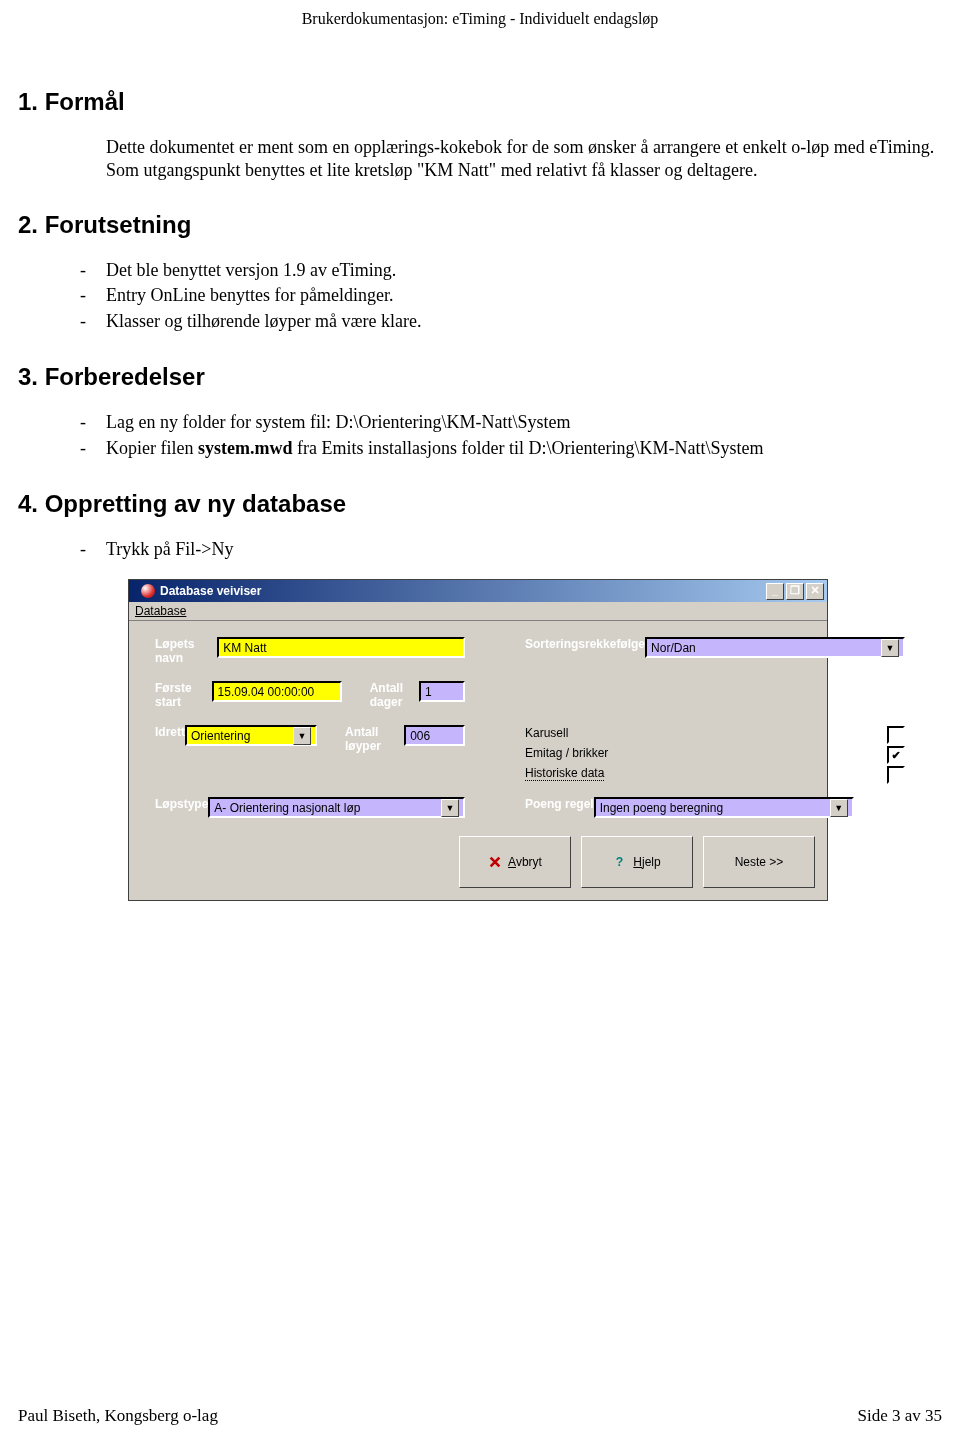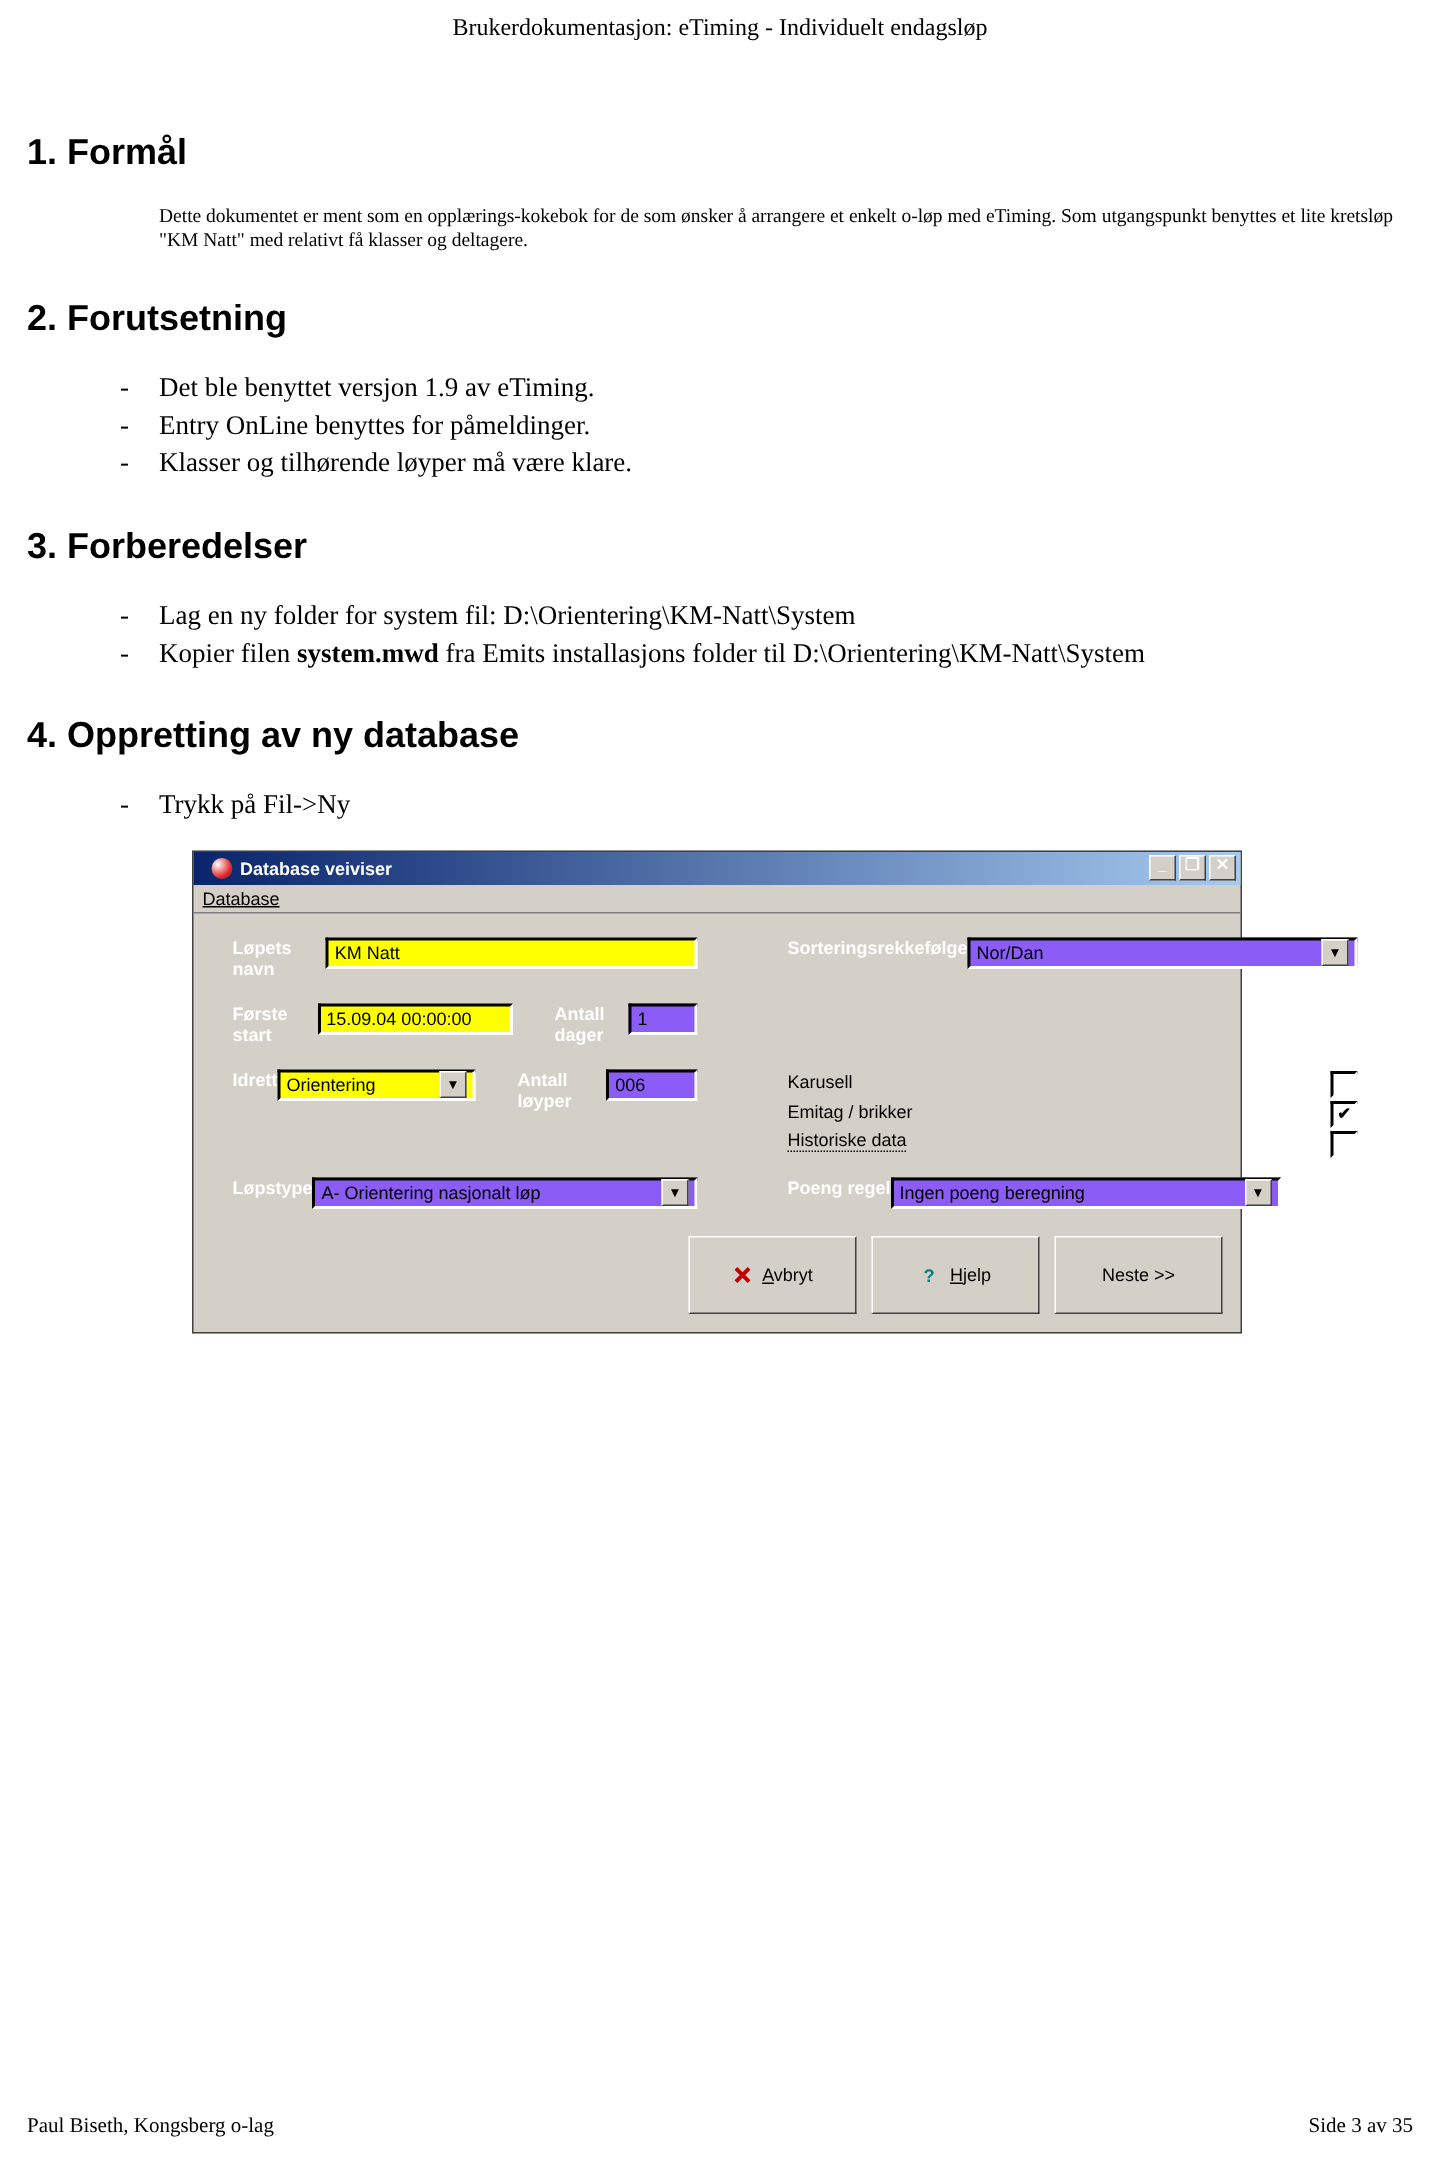--- a/index.html
+++ b/index.html
@@ -25,21 +25,21 @@
   }
   h2.section {
     font-family: Arial, Helvetica, sans-serif;
     font-size: 24px;
     font-weight: bold;
     margin: 30px 0 20px 0;
   }
   .para {
     margin-left: 88px;
     margin-right: 0;
-    font-size: 13px;
+    font-size: 18px;
     line-height: 1.25;
   }
   ul.dash {
     list-style: none;
     margin: 0 0 0 50px;
     padding: 0;
   }
   ul.dash > li {
     position: relative;
     padding-left: 38px;
@@ -53,21 +53,21 @@
     left: 12px;
     top: 0;
   }
   .footer {
     position: absolute;
     bottom: 16px;
     left: 18px;
     right: 18px;
     display: flex;
     justify-content: space-between;
-    font-size: 14px;
+    font-size: 17px;
   }
 
   
   .dlg {
     margin: 18px 0 0 110px;
     width: 700px;
     font-family: Tahoma, Arial, sans-serif;
     font-size: 12px;
     color: #000;
   }
@@ -118,21 +118,21 @@
   .lbl { color:#fff; font-weight:bold; font-size:12px; margin-bottom:4px; }
   .lbl.dark { color:#000; font-weight:normal; }
   .field-row { display:flex; flex-direction:row; }
   .hrow { display:flex; gap:28px; }
 
   .tbox, .combo {
     height: 21px;
     box-sizing: border-box;
     border: 2px inset #fff;
     border-top-color:#404040; border-left-color:#404040;
-    background:#8b5cf6;
+    background:#c4b5fd;
     padding: 2px 4px;
     font-family: Tahoma, Arial, sans-serif;
     font-size: 12px;
     display:flex; align-items:center; justify-content:space-between;
   }
   .tbox.hi { background: #ffff00; }
   .combo { justify-content: space-between; }
   .combo .arrow, .combo-btn {
     width:16px; height:16px;
     background:#d4d0c8;

